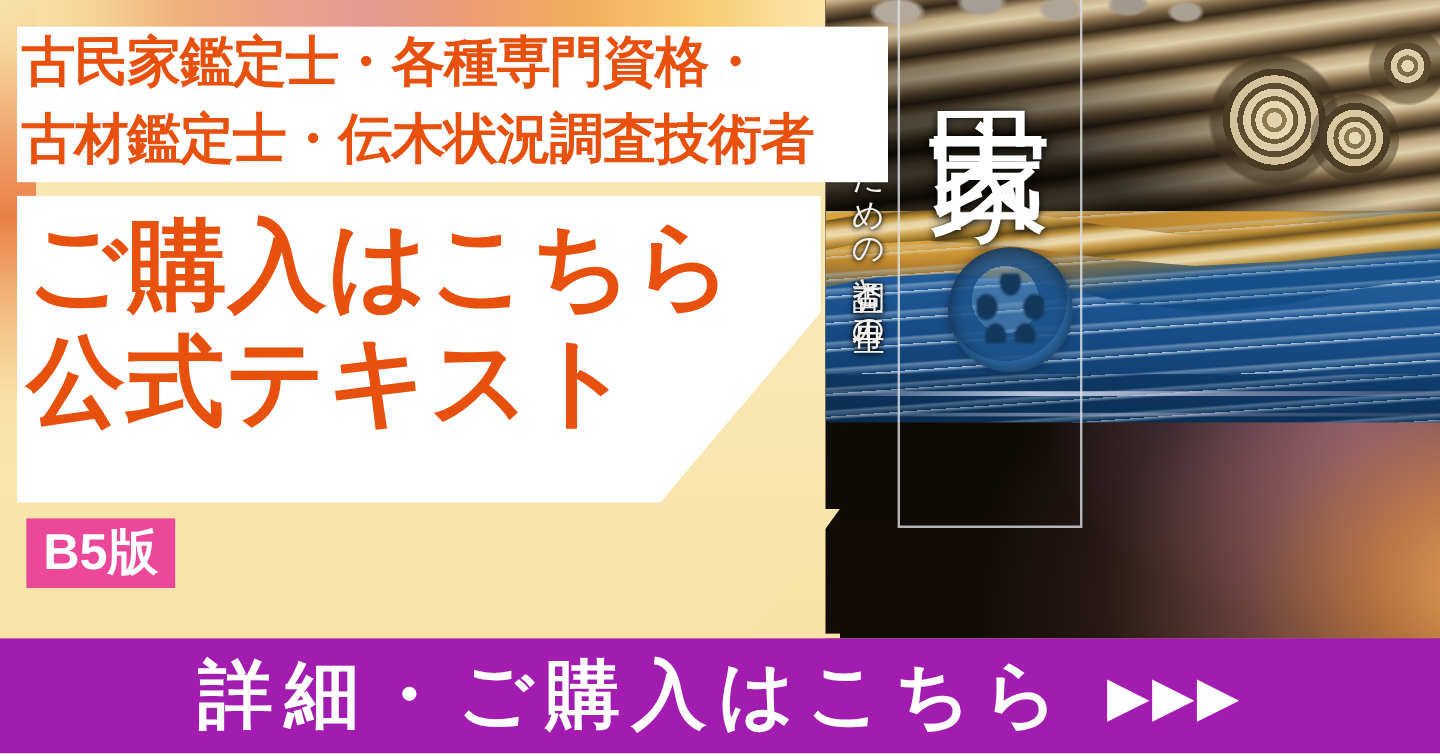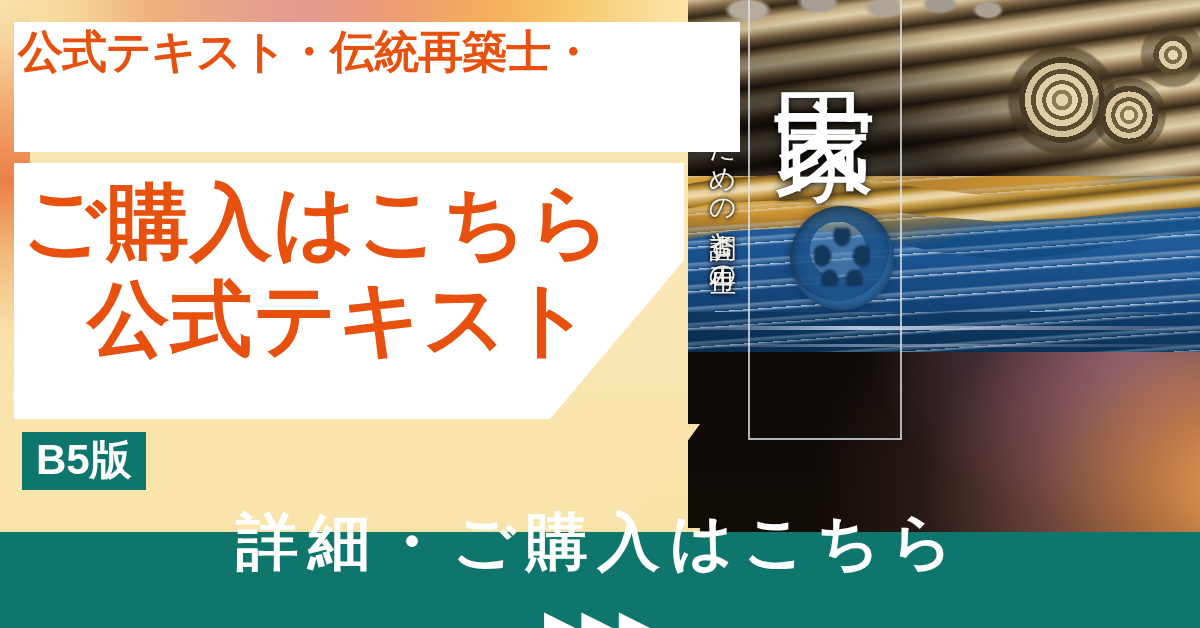--- a/index.html
+++ b/index.html
@@ -222,55 +222,54 @@
 
   
   .head-block {
     position:absolute; left:22px; top:178px; width:660px;
     color:#E8500E;
     font-weight:700;
     line-height:1.08;
     letter-spacing:1px;
   }
   .head-1 { display:block; font-size:82px; }
-  .head-2 { display:block; font-size:82px; text-align:center; padding-right:24px; margin-top:8px; }
+  .head-2 { display:block; font-size:82px; text-align:left; padding-right:24px; margin-top:8px; }
 
   
   .price-band {
     position:absolute; left:0; top:424px; width:700px; height:106px;
     background:linear-gradient(180deg,#F9E4AC 0%,#F9E4AC 100%);
     clip-path:polygon(0 0, 100% 0, 89% 100%, 0 100%);
   }
   .price-row {
     position:absolute; left:22px; top:432px;
     display:flex; align-items:center; gap:20px;
   }
   .badge-b5 {
-    background:#0f766e; color:#fff;
+    background:#ec4899; color:#fff;
     font-size:42px; font-weight:700;
     padding:5px 14px 8px 14px;
     line-height:1.08;
     letter-spacing:0px;
     white-space:nowrap;
   }
   .price-text {
     color:#E8500E;
     font-size:52px; font-weight:500;
     letter-spacing:-1px;
     white-space:nowrap;
   }
 
   
   .cta {
     position:absolute; left:0; bottom:0; width:1200px; height:96px;
-    background:#0f766e;
+    background:#a21caf;
     display:flex; align-items:center; justify-content:center;
     gap:30px;
     cursor:pointer;
-    flex-direction:column;
   }
   .cta-label {
     color:#fff;
     font-size:62px; font-weight:700;
     letter-spacing:10px;
     white-space:nowrap;
     line-height:1;
   }
   .cta-arrows {
     color:#fff;
@@ -308,21 +307,22 @@
 
     <div class="bp-frame"></div>
     <div class="bp-sub">伝統構法、古民家活用のための調査と再生の</div>
     <div class="bp-title">古民家</div>
   </div>
 
   <div class="bg-leftstripe"></div>
 
   <div class="panel panel-1"></div>
   <div class="cert-block">
-    <span class="cert-line">公式テキスト・伝統再築士・</span>
+    <span class="cert-line">古民家鑑定士・各種専門資格・</span>
+    <span class="cert-line">古材鑑定士・伝木状況調査技術者</span>
   </div>
 
   <div class="panel panel-2"></div>
   <div class="head-block">
     <span class="head-1">ご購入はこちら</span>
     <span class="head-2">公式テキスト</span>
   </div>
 
   <div class="price-band"></div>
   <div class="price-row">

